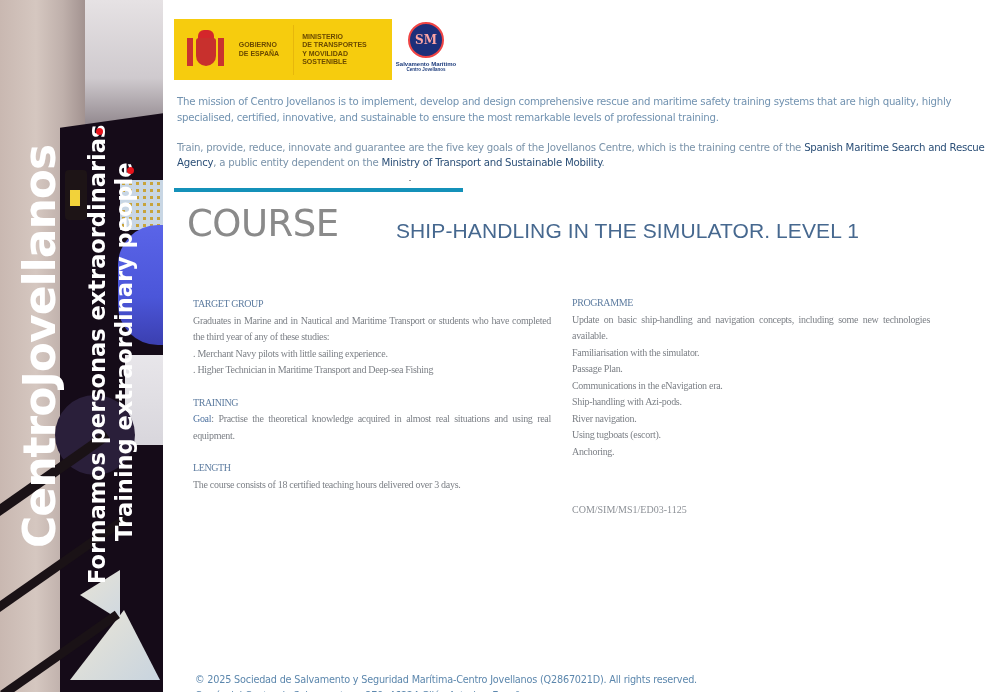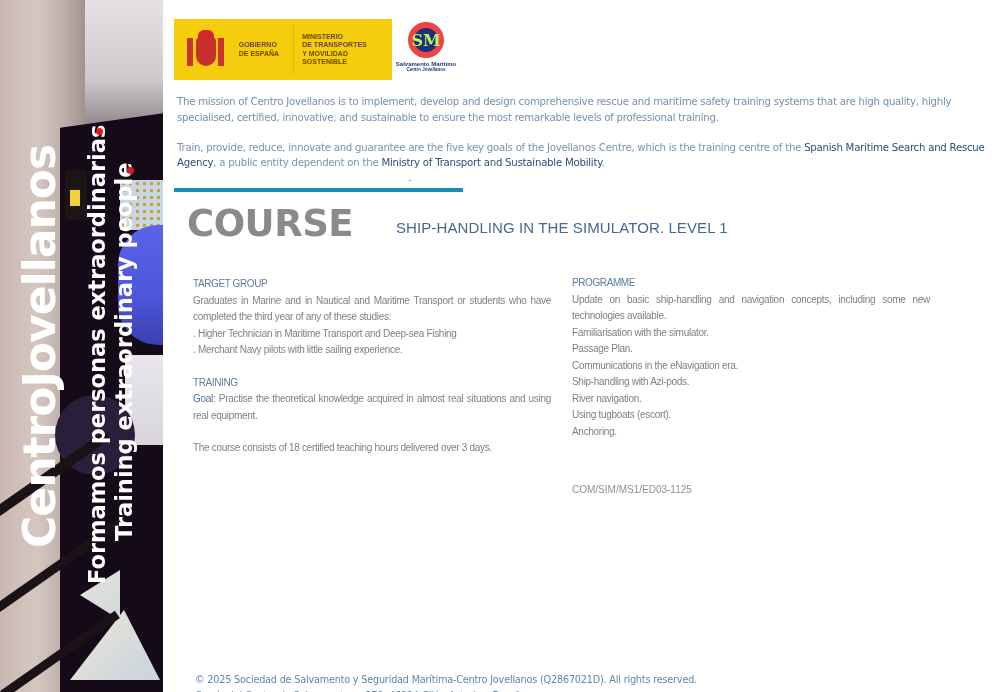--- a/index.html
+++ b/index.html
@@ -96,22 +96,22 @@
     .coat .crown { position: absolute; left: 14px; top: 2px; width: 16px; height: 9px; background: #d4262b; border-radius: 6px 6px 0 0; }
     .coat .p1, .coat .p2 { position: absolute; top: 10px; width: 6px; height: 28px; background: #c9332f; }
     .coat .p1 { left: 3px; } .coat .p2 { right: 3px; }
     .gob-text { margin-left: 12px; font-size: 7px; color: #6b4a00; line-height: 1.15; font-weight: bold; width: 52px; }
     .gob-sep { width: 1px; height: 50px; background: #e7b70b; margin-left: 4px; }
     .min-text { margin-left: 8px; font-size: 7px; color: #6b4a00; line-height: 1.15; font-weight: bold; }
 
     .sm-logo { position: absolute; left: 232px; top: 22px; width: 62px; height: 60px; text-align: center; }
     .sm-circle {
       width: 36px; height: 36px; margin: 0 auto; border-radius: 50%;
-      background: #1c2f7a; border: 6px solid #ef4444; display: flex; align-items: center; justify-content: center;
-      color: #bef264; font-family: "DejaVu Serif", serif; font-size: 16px; font-weight: bold;
+      background: #1c2f7a; border: 2px solid #ef4444; display: flex; align-items: center; justify-content: center;
+      color: #fca5a5; font-family: "DejaVu Serif", serif; font-size: 12px; font-weight: bold;
     }
     .sm-name { font-size: 6px; color: #1c3b7c; font-weight: bold; margin-top: 3px; }
     .sm-sub { font-size: 4.5px; color: #1c3b7c; font-weight: bold; }
 
     .mission {
       position: absolute; left: 14px; top: 94px; width: 815px;
       font-size: 10.2px; line-height: 15.5px; color: #7192b0; text-align: left;
       font-family: "DejaVu Sans", sans-serif; letter-spacing: -0.25px;
     }
     .goals {
@@ -119,28 +119,28 @@
       font-size: 10.2px; line-height: 15px; color: #7a93aa;
       font-family: "DejaVu Sans", sans-serif; letter-spacing: -0.25px;
     }
     .goals strong { color: #2b4f77; font-weight: normal; }
 
     .divider { position: absolute; left: 11px; top: 188px; width: 289px; height: 4px; background: #1491b9; }
     .tiny-dot { position: absolute; left: 246px; top: 180px; width: 2px; height: 1px; background: #999; }
 
     .course-word {
       position: absolute; left: 24px; top: 205px; font-family: "DejaVu Sans", sans-serif;
-      font-weight: bold; font-size: 37px; color: #8a8a8a; letter-spacing: -0.5px; line-height: 1;
+      font-weight: normal; font-size: 37px; color: #8a8a8a; letter-spacing: -0.5px; line-height: 1;
     }
     .course-title {
       position: absolute; left: 233px; top: 219px; font-family: "Liberation Sans", sans-serif;
-      font-size: 15px; color: #46688f; letter-spacing: 0.1px;
-    }
-
-    .col { position: absolute; width: 358px; font-family: Liberation Sans, sans-serif; font-size: 10px; line-height: 16.5px; color: #7d8187; letter-spacing: -0.3px; }
+      font-size: 21px; color: #46688f; letter-spacing: 0.1px;
+    }
+
+    .col { position: absolute; width: 358px; font-family: Liberation Serif, serif; font-size: 10px; line-height: 16.5px; color: #7d8187; letter-spacing: -0.3px; margin-top: 20px; }
     .col-left { left: 30px; top: 276px; }
     .col-right { left: 409px; top: 275px; }
     .sec-head { color: #5d7ca0; font-size: 10px; letter-spacing: -0.4px; }
     .just { text-align: justify; text-align-last: left; }
     .gap { height: 16px; }
     .accent { color: #4f73a0; }
     .plain-list div { white-space: nowrap; }
     .code { font-size: 10px; color: #8c9096; letter-spacing: 0; margin-top: 26px; }
 
     .footer {
@@ -207,27 +207,28 @@
   <div class="tiny-dot"></div>
   <div class="divider"></div>
 
   <div class="course-word">COURSE</div>
   <div class="course-title">SHIP-HANDLING IN THE SIMULATOR. LEVEL 1</div>
 
   <div class="col col-left">
     <div class="sec-head">TARGET GROUP</div>
     <div class="just">Graduates in Marine and in Nautical and Maritime Transport or students who have completed the third year of any of these studies:</div>
     <div class="plain-list">
+      <div>. Merchant Navy pilots with little sailing experience.</div>
       <div>. Higher Technician in Maritime Transport and Deep-sea Fishing</div>
-      <div>. Merchant Navy pilots with little sailing experience.</div>
     </div>
     <div class="gap"></div>
     <div class="sec-head">TRAINING</div>
     <div class="just"><span class="accent">Goal</span><span>: Practise the theoretical knowledge acquired in almost real situations and using real equipment.</span></div>
     <div class="gap"></div>
+    <div class="sec-head">LENGTH</div>
     <div class="just">The course consists of 18 certified teaching hours delivered over 3 days.</div>
   </div>
 
   <div class="col col-right">
     <div class="sec-head">PROGRAMME</div>
     <div class="just">Update on basic ship-handling and navigation concepts, including some new technologies available.</div>
     <div class="plain-list">
       <div>Familiarisation with the simulator.</div>
       <div>Passage Plan.</div>
       <div>Communications in the eNavigation era.</div>

